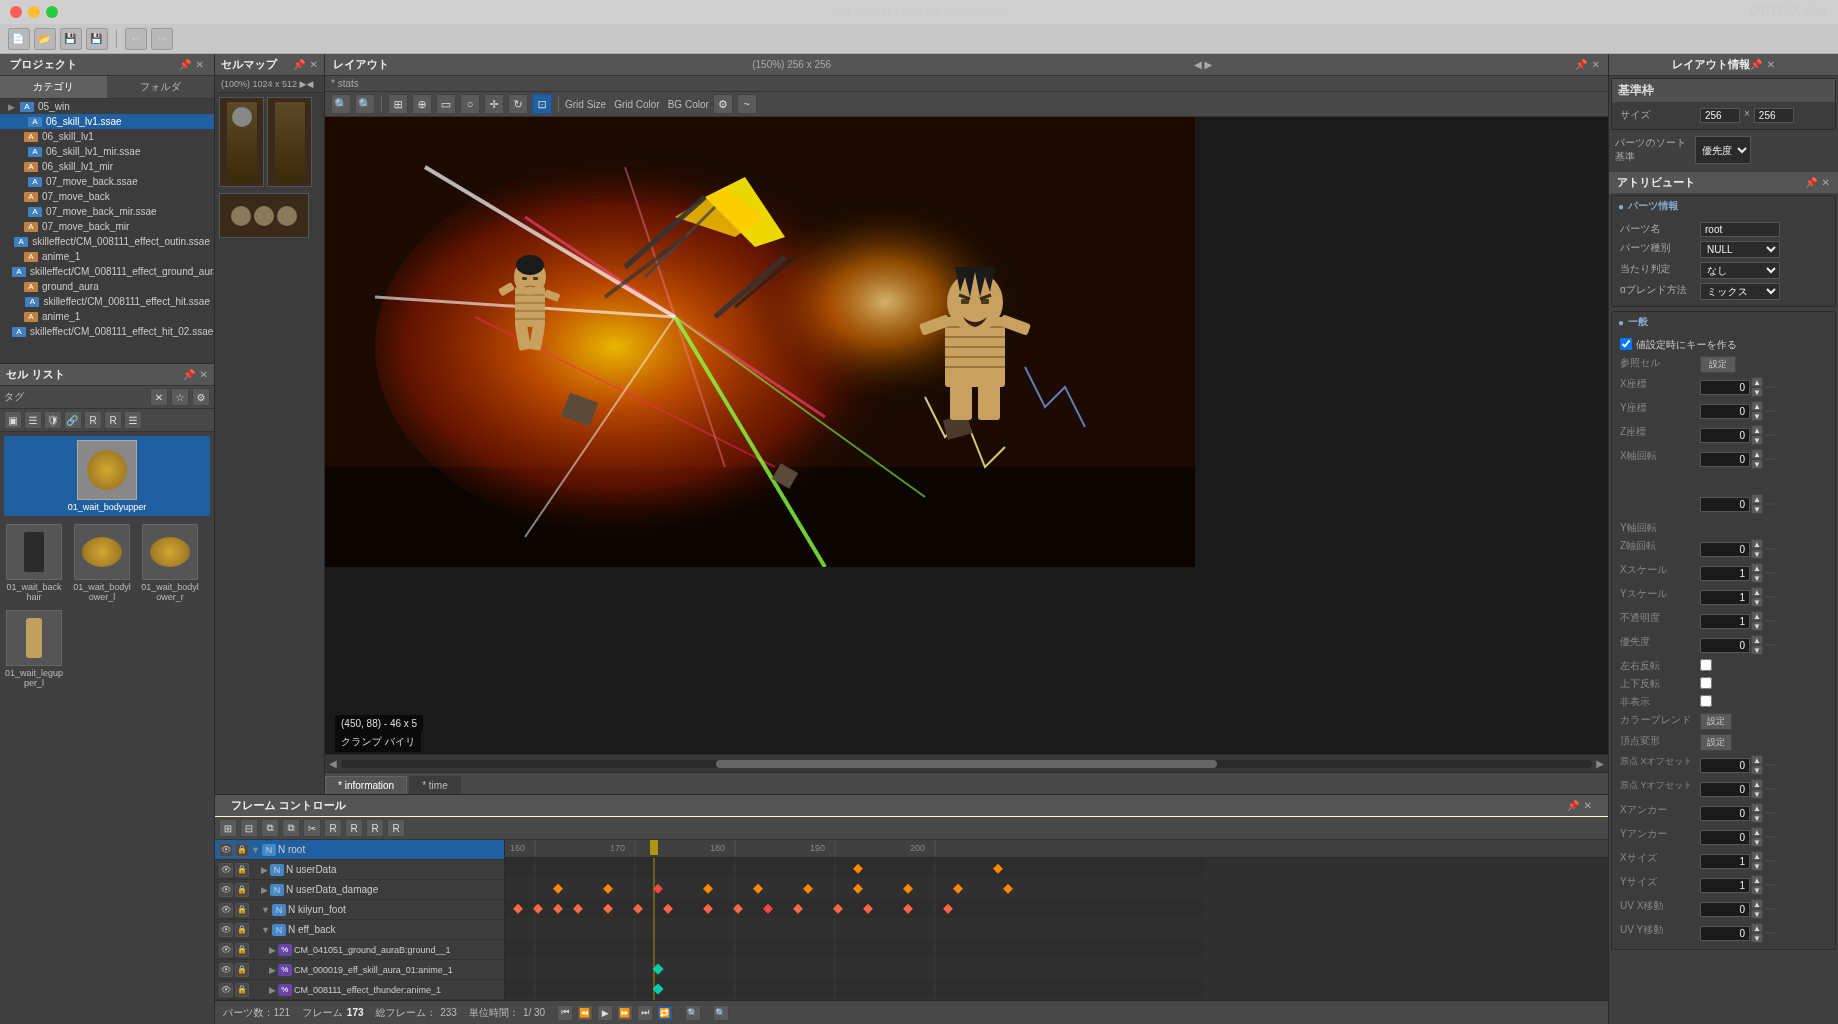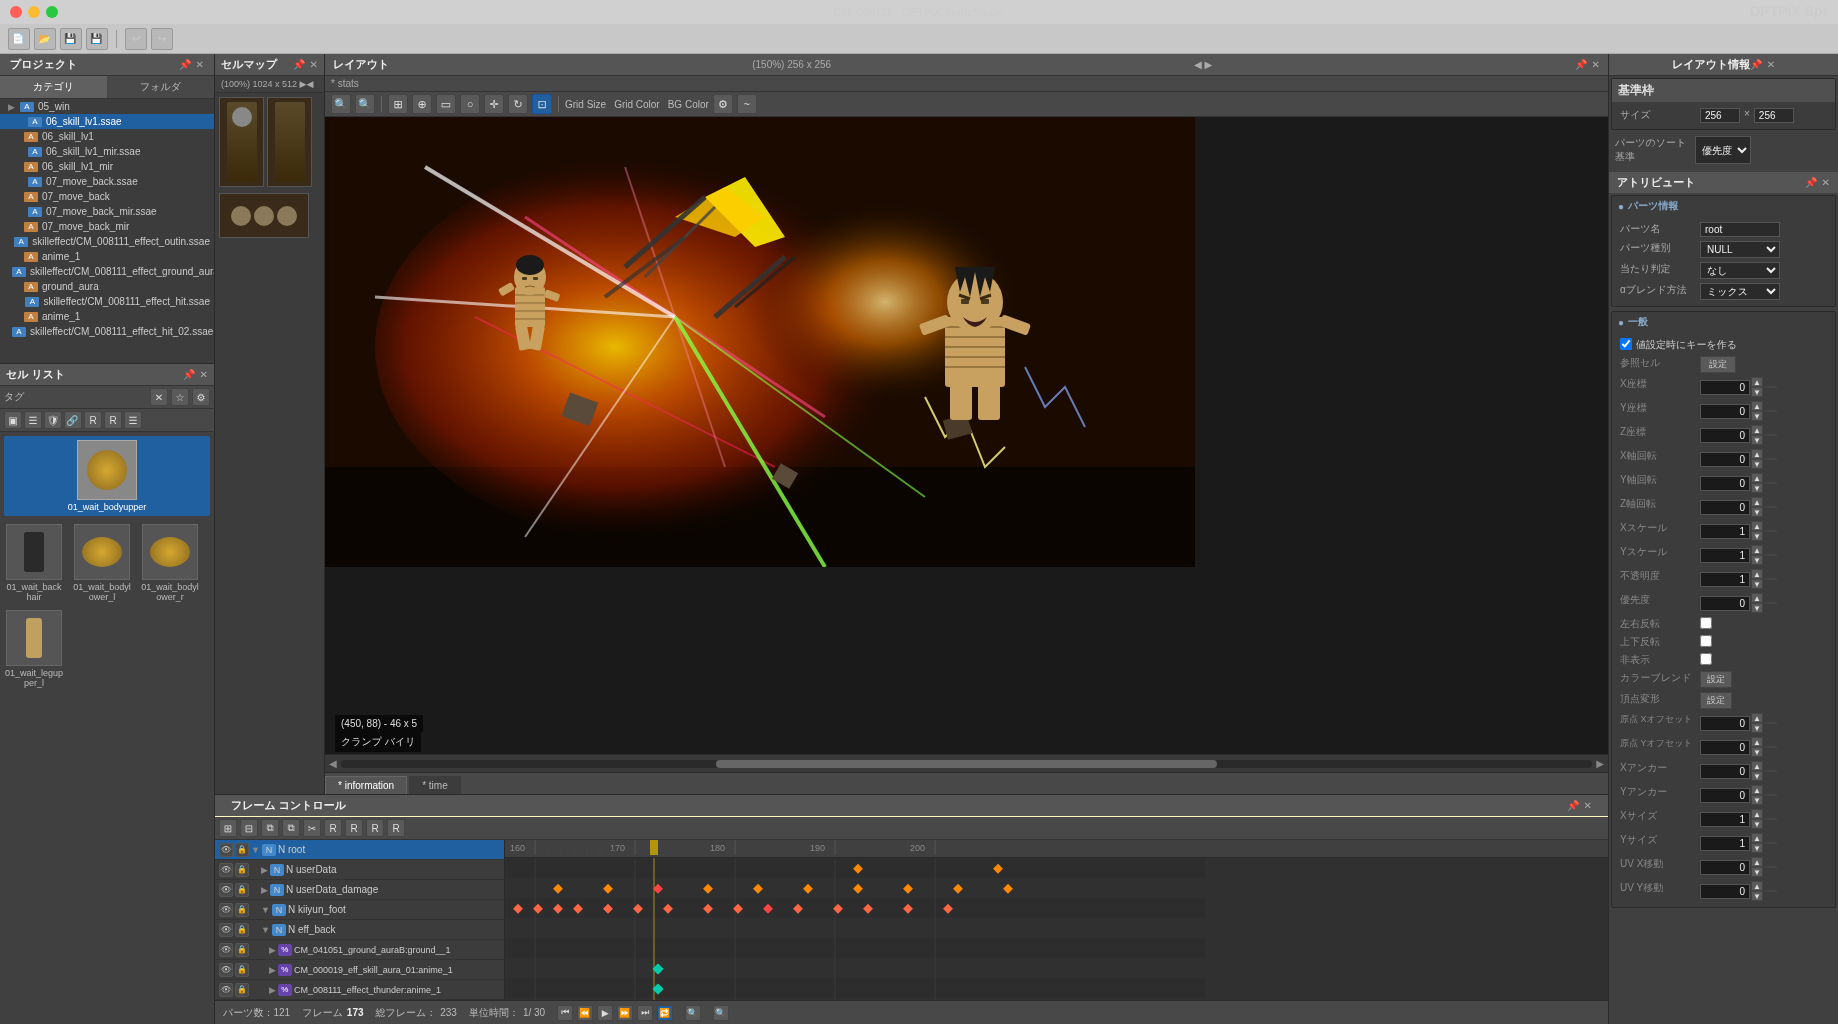--- a/index.html
+++ b/index.html
@@ -837,21 +837,21 @@
           <div class="prop-spinbox">
             <input class="spinbox-input" type="text" value="0" style="">
             <div style="display:flex;flex-direction:column;">
               <div class="spinbox-btn">▲</div>
               <div class="spinbox-btn">▼</div>
             </div>
             <div style="width:12px;background:#333;border:1px solid #444;margin-left:1px;"></div>
           </div>
         </div>
         <div class="prop-row">
-          <span class="prop-label" style="color:#888;">Y軸回転</span>
+          <span class="prop-label" style="color:#888;margin-top:48px;">Y軸回転</span>
           <div class="prop-spinbox">
             <input class="spinbox-input" type="text" value="0" style="">
             <div style="display:flex;flex-direction:column;">
               <div class="spinbox-btn">▲</div>
               <div class="spinbox-btn">▼</div>
             </div>
             <div style="width:12px;background:#333;border:1px solid #444;margin-left:1px;"></div>
           </div>
         </div>
         <div class="prop-row">

